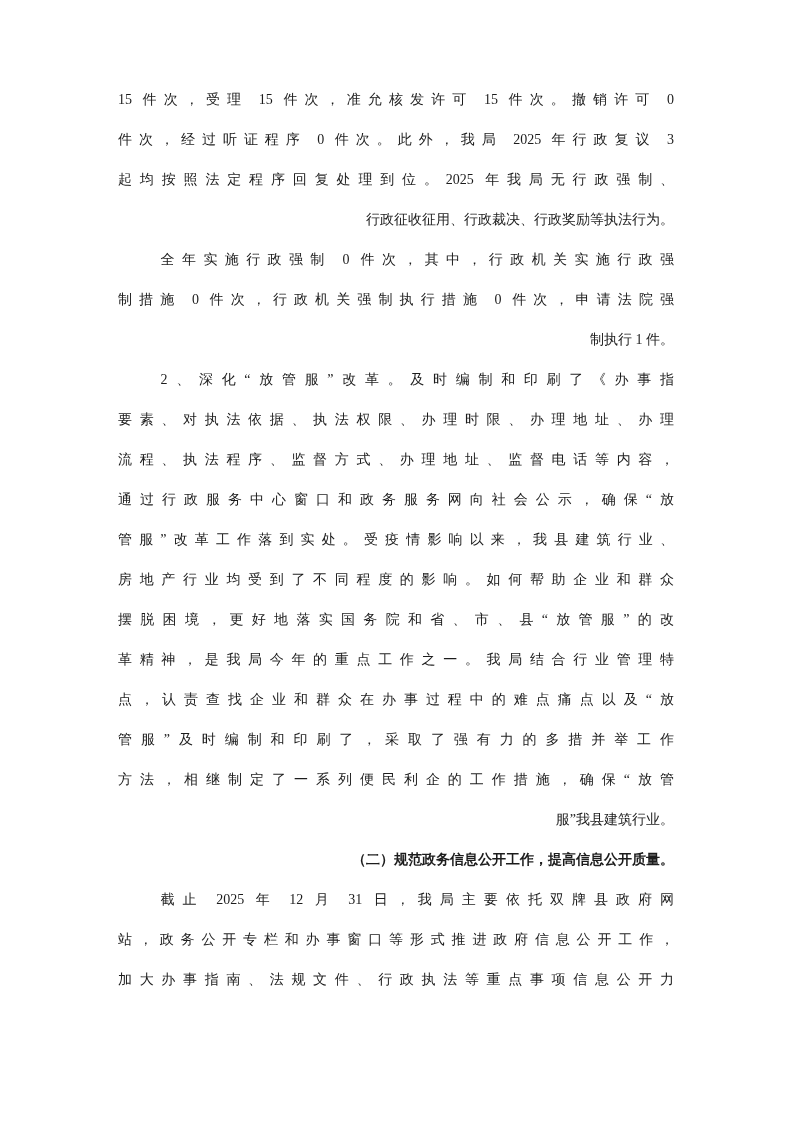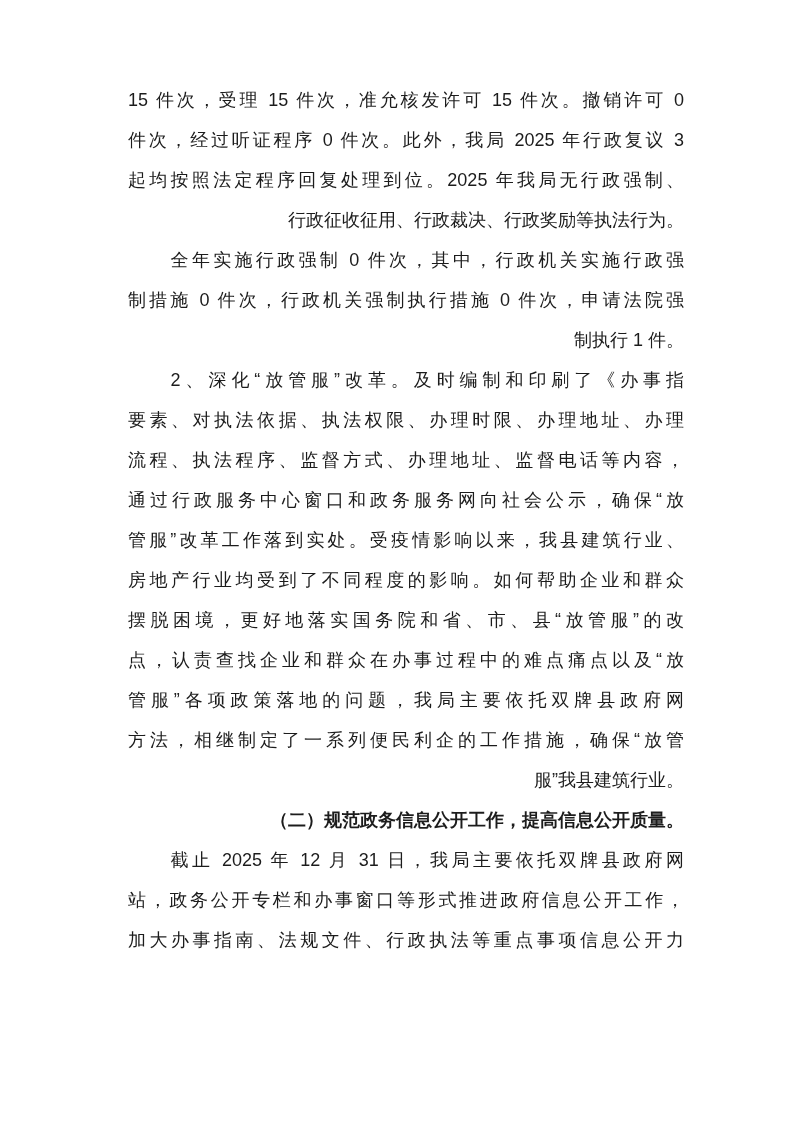--- a/index.html
+++ b/index.html
@@ -10,25 +10,25 @@
   }
   .page {
     position: relative;
     width: 793px;
     height: 1122px;
     background: #ffffff;
     overflow: hidden;
   }
   .content {
     position: absolute;
-    left: 128px;
+    left: 118px;
     top: 80px;
     width: 556px;
-    font-family: Liberation Sans, sans-serif;
-    font-size: 18px;
+    font-family: Liberation Serif, serif;
+    font-size: 14px;
     color: #1c1c1c;
     line-height: 40px;
   }
   .paragraph {
     margin: 0;
     padding: 0;
   }
   .paragraph.bold .line {
     font-weight: bold;
   }
@@ -63,22 +63,23 @@
         <div class="line">制执行 1 件。</div>
       </div>
       <div class="paragraph">
         <div class="line just indent">2、深化“放管服”改革。及时编制和印刷了《办事指</div>
         <div class="line just">要素、对执法依据、执法权限、办理时限、办理地址、办理</div>
         <div class="line just">流程、执法程序、监督方式、办理地址、监督电话等内容，</div>
         <div class="line just">通过行政服务中心窗口和政务服务网向社会公示，确保“放</div>
         <div class="line just">管服”改革工作落到实处。受疫情影响以来，我县建筑行业、</div>
         <div class="line just">房地产行业均受到了不同程度的影响。如何帮助企业和群众</div>
         <div class="line just">摆脱困境，更好地落实国务院和省、市、县“放管服”的改</div>
+        <div class="line just">革精神，是我局今年的重点工作之一。我局结合行业管理特</div>
         <div class="line just">点，认责查找企业和群众在办事过程中的难点痛点以及“放</div>
-        <div class="line just">管服”各项政策落地的问题，我局主要依托双牌县政府网</div>
+        <div class="line just">管服”及时编制和印刷了，采取了强有力的多措并举工作</div>
         <div class="line just">方法，相继制定了一系列便民利企的工作措施，确保“放管</div>
         <div class="line">服”我县建筑行业。</div>
       </div>
       <div class="paragraph bold">
         <div class="line indent">（二）规范政务信息公开工作，提高信息公开质量。</div>
       </div>
       <div class="paragraph">
         <div class="line just indent">截止 2025 年 12 月 31 日，我局主要依托双牌县政府网</div>
         <div class="line just">站，政务公开专栏和办事窗口等形式推进政府信息公开工作，</div>
         <div class="line just">加大办事指南、法规文件、行政执法等重点事项信息公开力</div>

